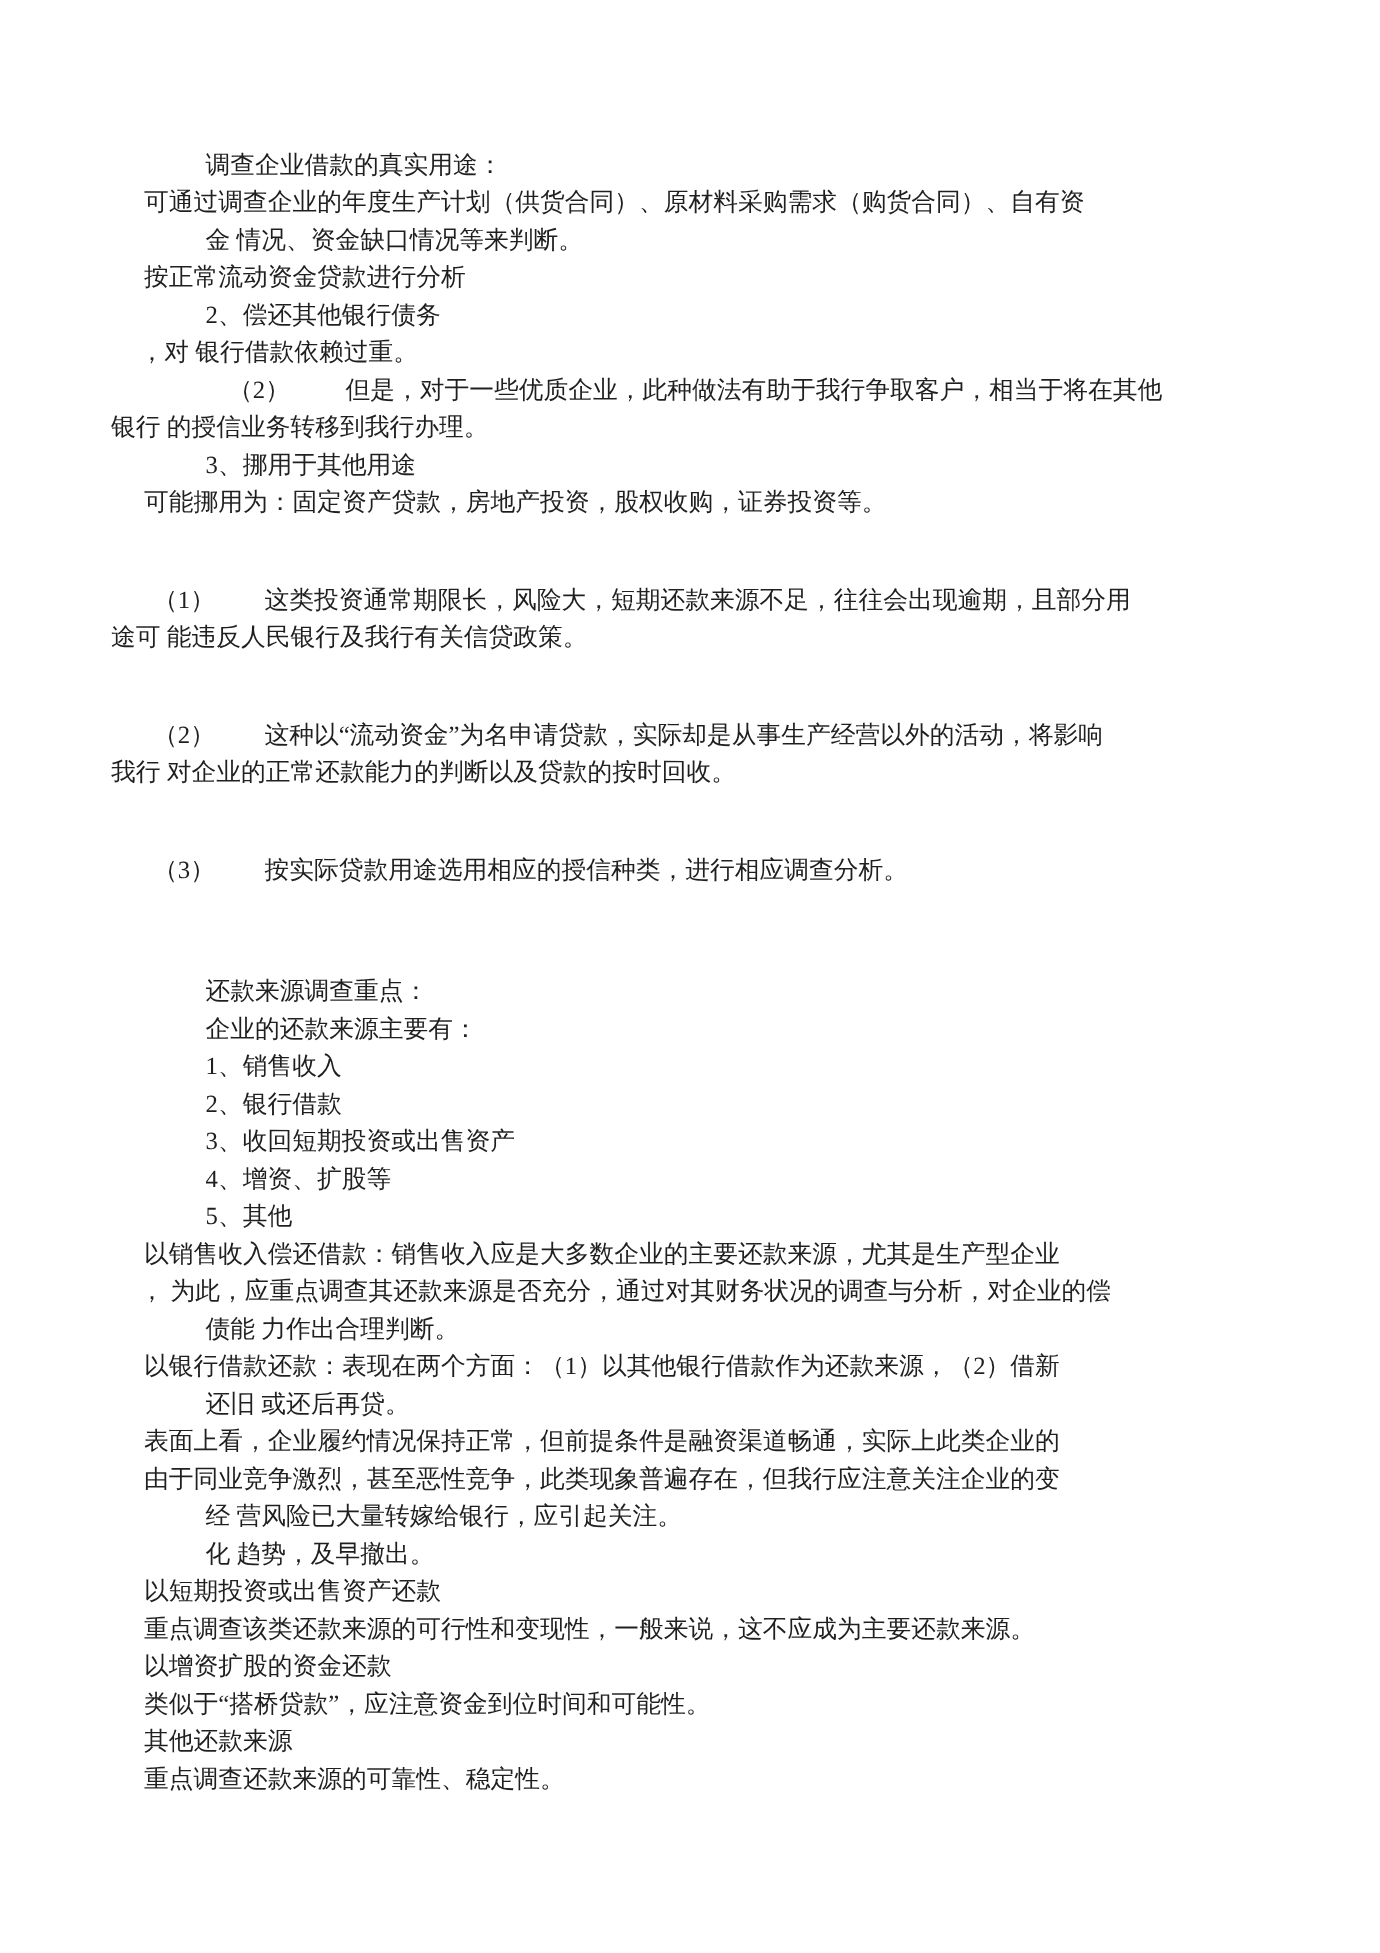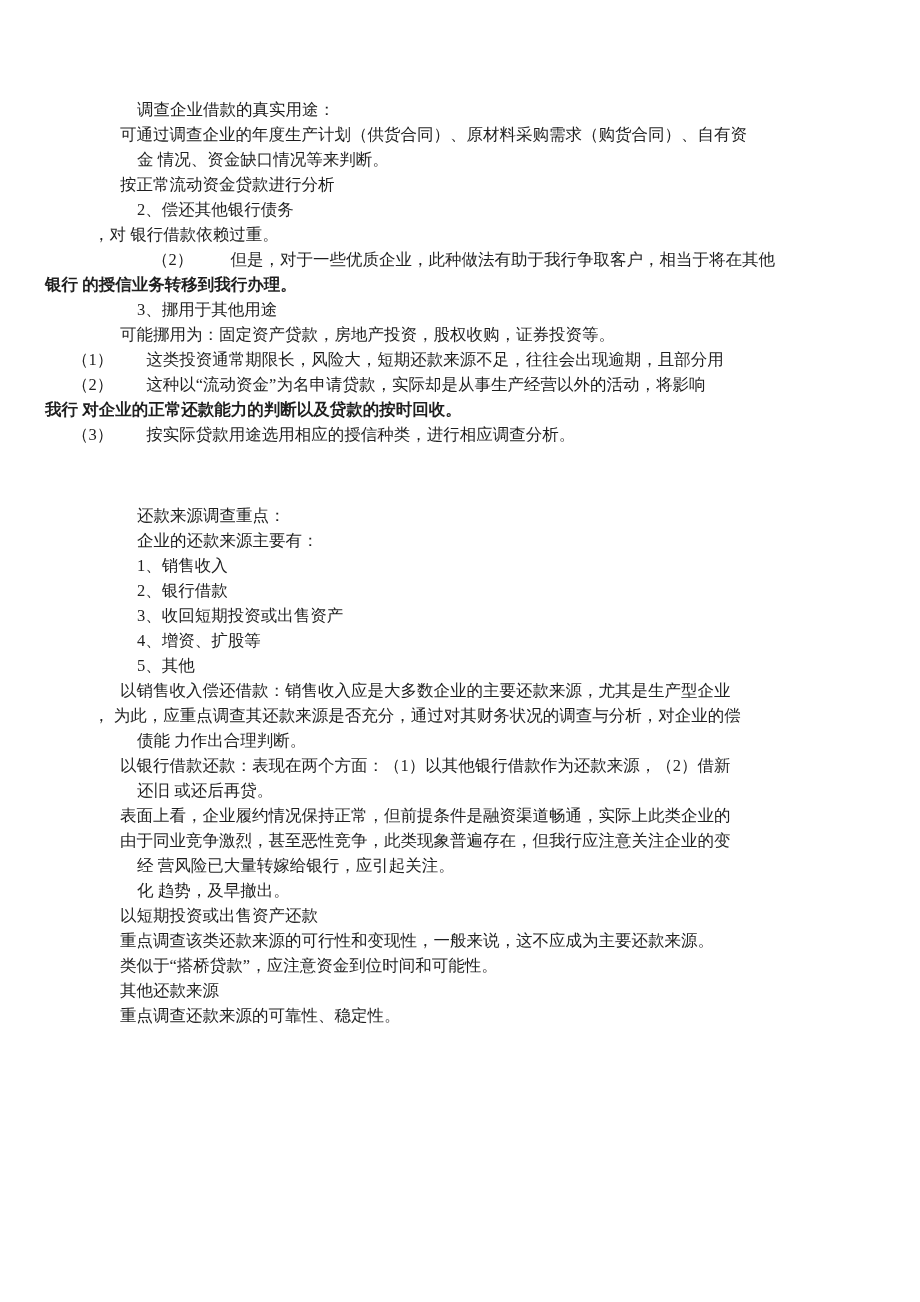--- a/index.html
+++ b/index.html
@@ -21,44 +21,45 @@
   }
   .section{display:block;}
   .section + .section{margin-top:56px;}
   .text-line{
     height:25px;
     line-height:25px;
     white-space:pre;
     color:#1f1f1f;
   }
   
-  .ind-h {padding-left:45px;font-weight:bold;}  
+  .ind-h {padding-left:74px;}  
   .ind-c {padding-left:93px;}  
-  .ind-n0{padding-left:72px;}  
+  .ind-n0{padding-left:102px;margin-top:40px;}  
   .ind-m {padding-left:137px;}  
   .ind-n1{padding-left:152px;}  
-  .ind-f {padding-left:120px;}  
+  .ind-f {padding-left:96px;}  
 </style>
 </head>
 <body>
 
 <div class="page">
   <div class="doc">
     <div class="section" id="section-loan-purpose">
         <div class="text-line ind-m">调查企业借款的真实用途：</div>
         <div class="text-line ind-f">可通过调查企业的年度生产计划（供货合同）、原材料采购需求（购货合同）、自有资</div>
         <div class="text-line ind-m">金 情况、资金缺口情况等来判断。</div>
         <div class="text-line ind-f">按正常流动资金贷款进行分析</div>
         <div class="text-line ind-m">2、偿还其他银行债务</div>
         <div class="text-line ind-c">，对 银行借款依赖过重。</div>
         <div class="text-line ind-n1">（2）　　 但是，对于一些优质企业，此种做法有助于我行争取客户，相当于将在其他</div>
         <div class="text-line ind-h">银行 的授信业务转移到我行办理。</div>
         <div class="text-line ind-m">3、挪用于其他用途</div>
         <div class="text-line ind-f">可能挪用为：固定资产贷款，房地产投资，股权收购，证券投资等。</div>
         <div class="text-line ind-n0">（1）　　这类投资通常期限长，风险大，短期还款来源不足，往往会出现逾期，且部分用</div>
+        <div class="text-line ind-h">途可 能违反人民银行及我行有关信贷政策。</div>
         <div class="text-line ind-n0">（2）　　这种以“流动资金”为名申请贷款，实际却是从事生产经营以外的活动，将影响</div>
         <div class="text-line ind-h">我行 对企业的正常还款能力的判断以及贷款的按时回收。</div>
         <div class="text-line ind-n0">（3）　　按实际贷款用途选用相应的授信种类，进行相应调查分析。</div>
       </div>
     <div class="section" id="section-repayment-sources">
         <div class="text-line ind-m">还款来源调查重点：</div>
         <div class="text-line ind-m">企业的还款来源主要有：</div>
         <div class="text-line ind-m">1、销售收入</div>
         <div class="text-line ind-m">2、银行借款</div>
         <div class="text-line ind-m">3、收回短期投资或出售资产</div>
@@ -68,18 +69,19 @@
         <div class="text-line ind-c">， 为此，应重点调查其还款来源是否充分，通过对其财务状况的调查与分析，对企业的偿</div>
         <div class="text-line ind-m">债能 力作出合理判断。</div>
         <div class="text-line ind-f">以银行借款还款：表现在两个方面：（1）以其他银行借款作为还款来源，（2）借新</div>
         <div class="text-line ind-m">还旧 或还后再贷。</div>
         <div class="text-line ind-f">表面上看，企业履约情况保持正常，但前提条件是融资渠道畅通，实际上此类企业的</div>
         <div class="text-line ind-f">由于同业竞争激烈，甚至恶性竞争，此类现象普遍存在，但我行应注意关注企业的变</div>
         <div class="text-line ind-m">经 营风险已大量转嫁给银行，应引起关注。</div>
         <div class="text-line ind-m">化 趋势，及早撤出。</div>
         <div class="text-line ind-f">以短期投资或出售资产还款</div>
         <div class="text-line ind-f">重点调查该类还款来源的可行性和变现性，一般来说，这不应成为主要还款来源。</div>
+        <div class="text-line ind-f">以增资扩股的资金还款</div>
         <div class="text-line ind-f">类似于“搭桥贷款”，应注意资金到位时间和可能性。</div>
         <div class="text-line ind-f">其他还款来源</div>
         <div class="text-line ind-f">重点调查还款来源的可靠性、稳定性。</div>
       </div>
   </div>
 </div>
 
 </body></html>

